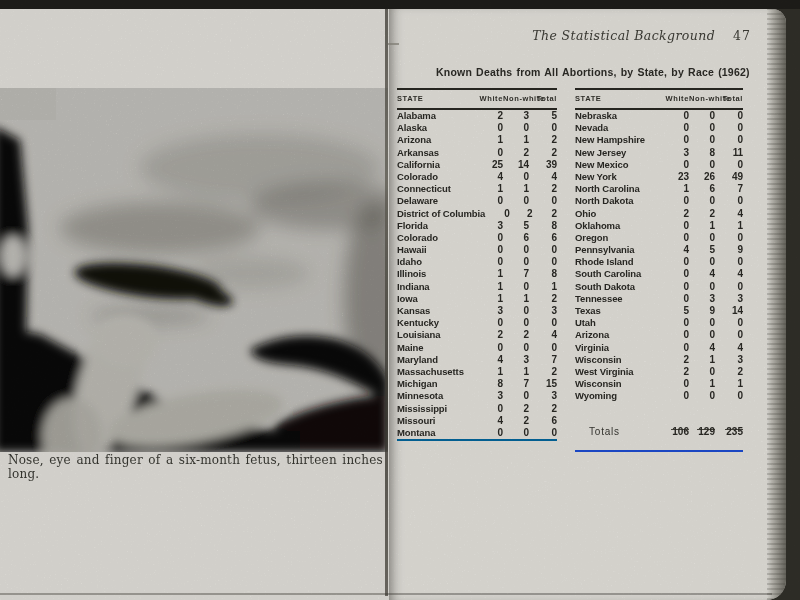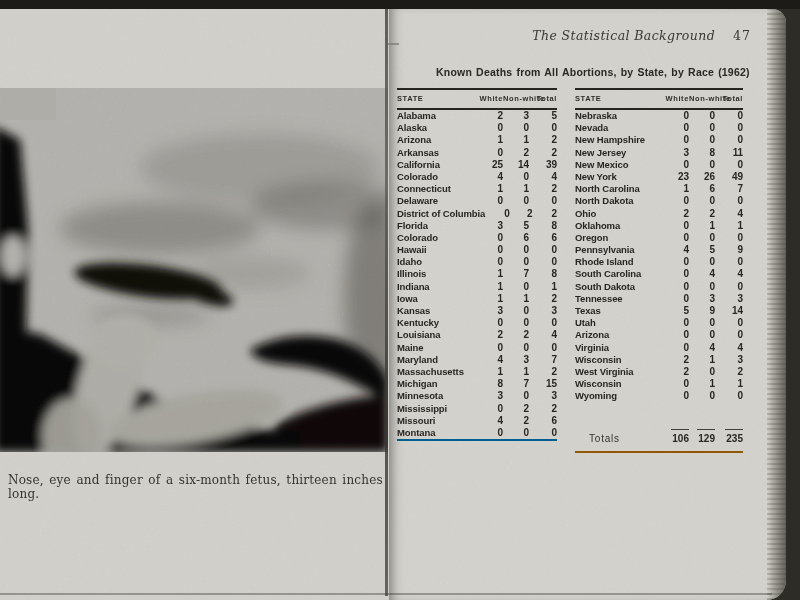--- a/index.html
+++ b/index.html
@@ -14,21 +14,21 @@
     background:
       repeating-linear-gradient(0deg, rgba(70,68,60,.22) 0 2px, rgba(0,0,0,0) 2px 5px),
       linear-gradient(90deg, rgba(160,158,148,0) 0%, #bab8b0 35%, #918f87 70%, #6e6c64 100%);}
   .gutter-line{position:absolute;left:385px;top:9px;bottom:4px;width:3px;
     background:linear-gradient(180deg,#4a4840 0%,#6a675d 30%,#3a3831 70%,#55524a 100%);opacity:.8;}
   .bottom-line{position:absolute;left:0;top:593px;width:772px;height:2px;background:rgba(58,55,48,.38);}
   .stray-mark{position:absolute;left:388px;top:43px;width:11px;height:2px;background:#8b897f;opacity:.7;}
 
   
   .photo{position:absolute;left:0;top:79px;width:388px;height:364px;}
-  .caption{position:absolute;left:8px;top:464px;width:376px;
+  .caption{position:absolute;left:8px;top:444px;width:376px;
     font-family:"DejaVu Serif",serif;font-size:12px;color:#3a3a34;letter-spacing:.2px;word-spacing:1.5px;}
 
   
   .running-head{position:absolute;top:19px;left:0;width:362px;text-align:right;
     font-family:"DejaVu Serif",serif;font-size:12.5px;color:#3f3e37;}
   .running-title{font-style:italic;letter-spacing:.4px;}
   .running-pagenum{margin-left:18px;letter-spacing:1px;text-align:center;}
 
   .table-title{position:absolute;top:57px;left:47px;font-size:10.5px;font-weight:bold;
     color:#2e2d28;letter-spacing:.2px;word-spacing:1px;white-space:nowrap;}
@@ -42,22 +42,22 @@
     font-size:7.5px;font-weight:bold;letter-spacing:.6px;color:#33322c;}
   .c-state{flex:1;text-align:left;white-space:nowrap;overflow:visible;}
   .c-num{width:28px;text-align:right;}
   .c-nw{width:26px;}
   .c-nw-stack{display:flex;align-items:flex-end;line-height:7px;}
   .trow{display:flex;height:12.2px;line-height:12.2px;font-size:10px;font-weight:bold;letter-spacing:-.1px;}
   .trow .c-state{font-size:9.5px;}
   .tbody-left{border-bottom:2px solid #0369a1;}
   .dash-row{display:flex;margin-top:13px;height:4px;}
   .dash{display:inline-block;width:18px;border-top:1.5px solid #4a4840;}
-  .totals-row{display:flex;margin-top:12px;height:14px;line-height:14px;padding-bottom:5px;
-    border-bottom:2px solid #a16207;font-size:10px;font-weight:bold;}
+  .totals-row{display:flex;margin-top:5px;height:14px;line-height:14px;padding-bottom:11px;
+    border-bottom:2px solid #1d4ed8;font-size:10px;font-weight:bold;}
   .totals-label{font-weight:normal;letter-spacing:.8px;padding-left:14px;color:#3a3933;}
 
   .grain{position:absolute;inset:0;pointer-events:none;opacity:.10;}
 </style>
 </head>
 <body>
 
 <div class="spread">
 
   <div class="top-band"></div>

